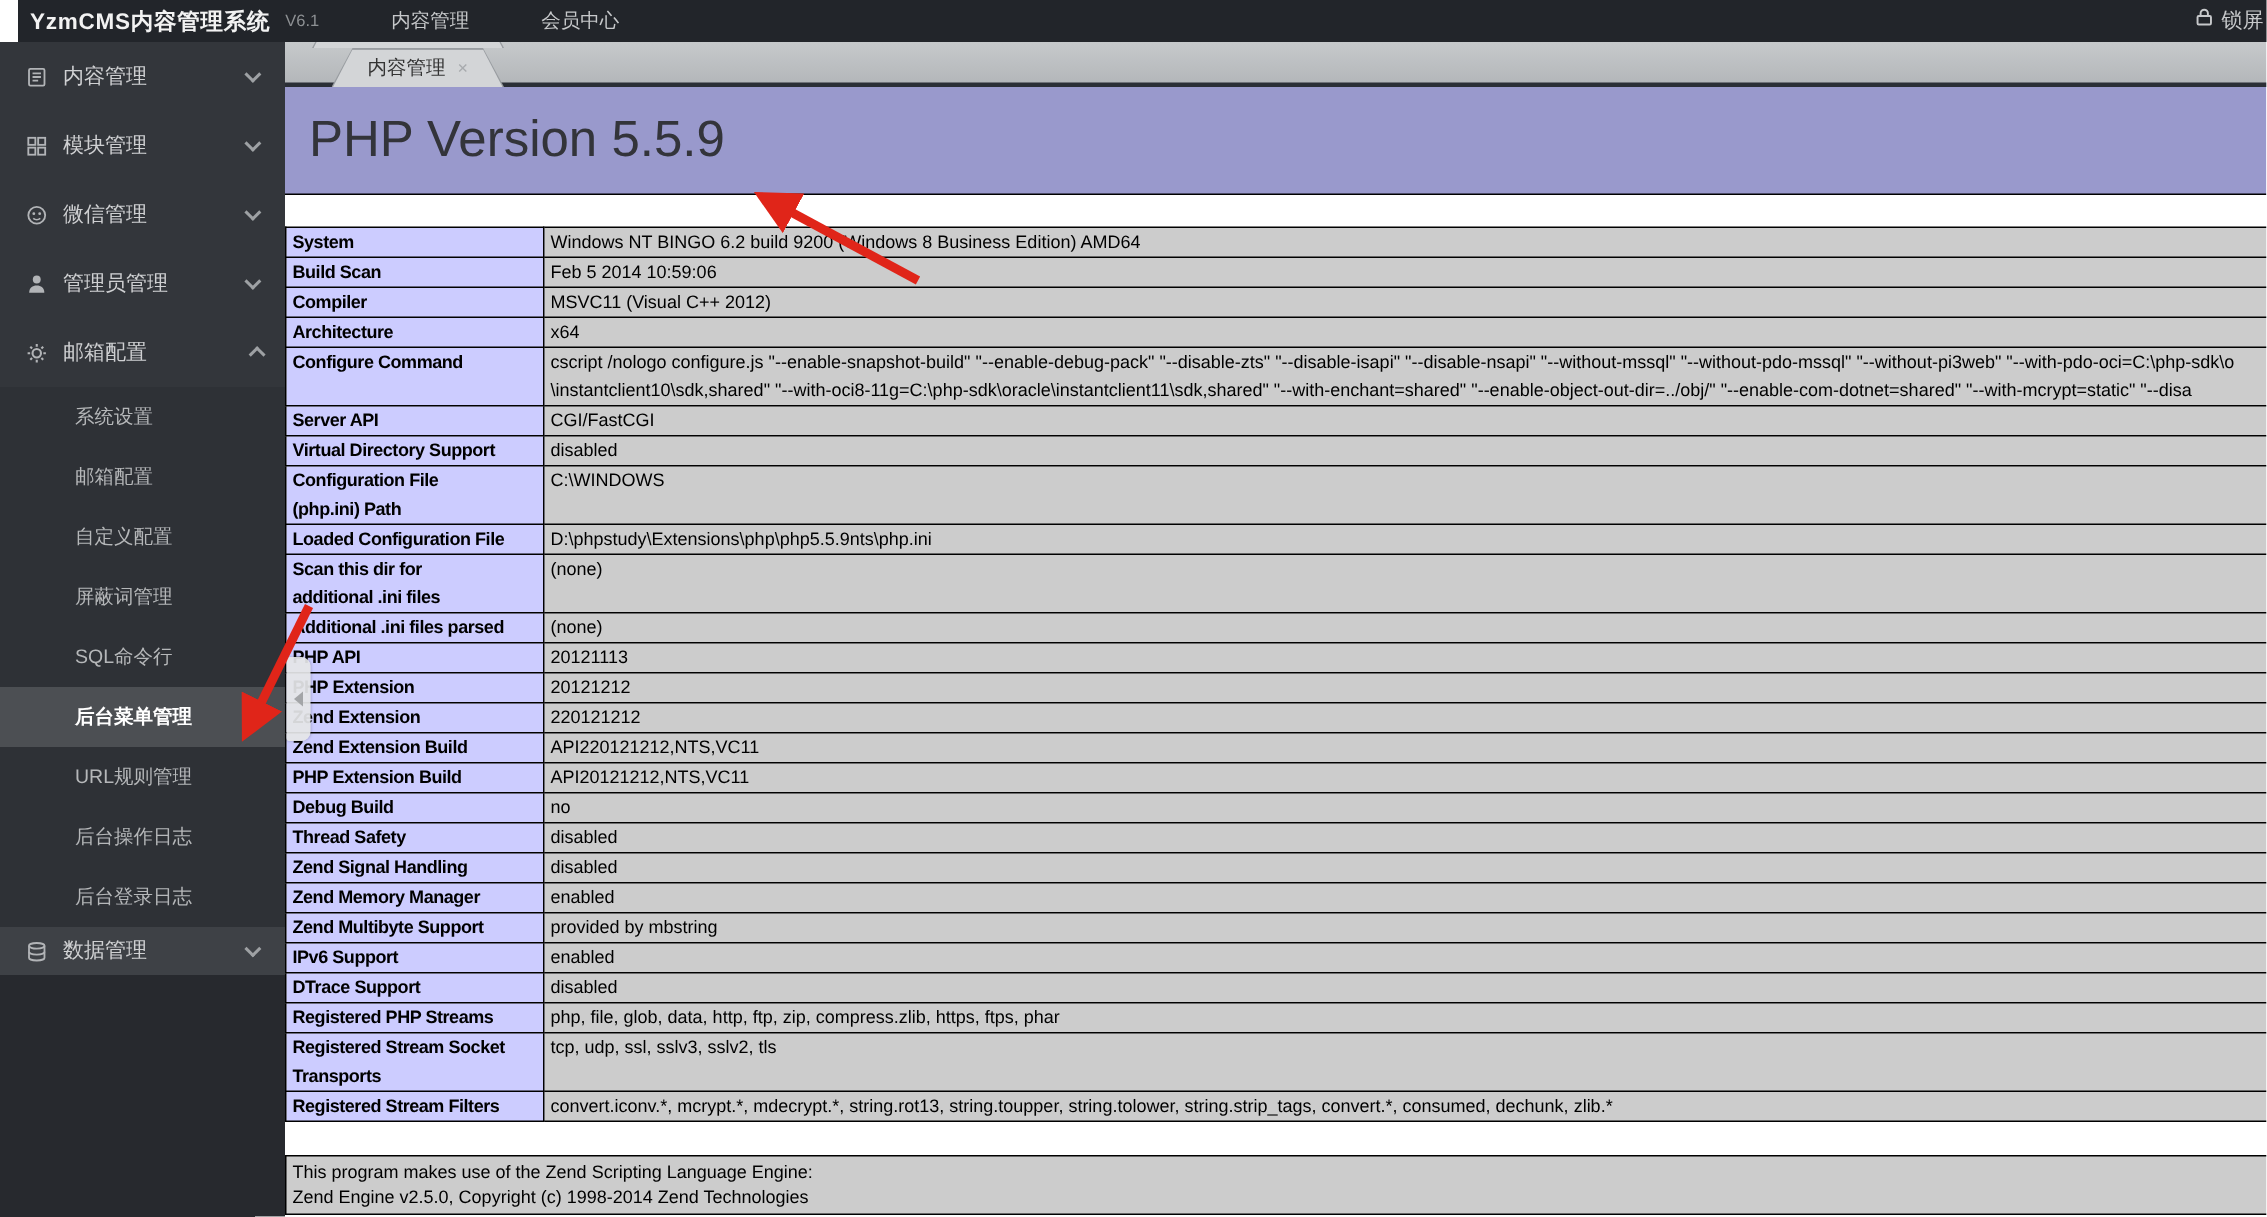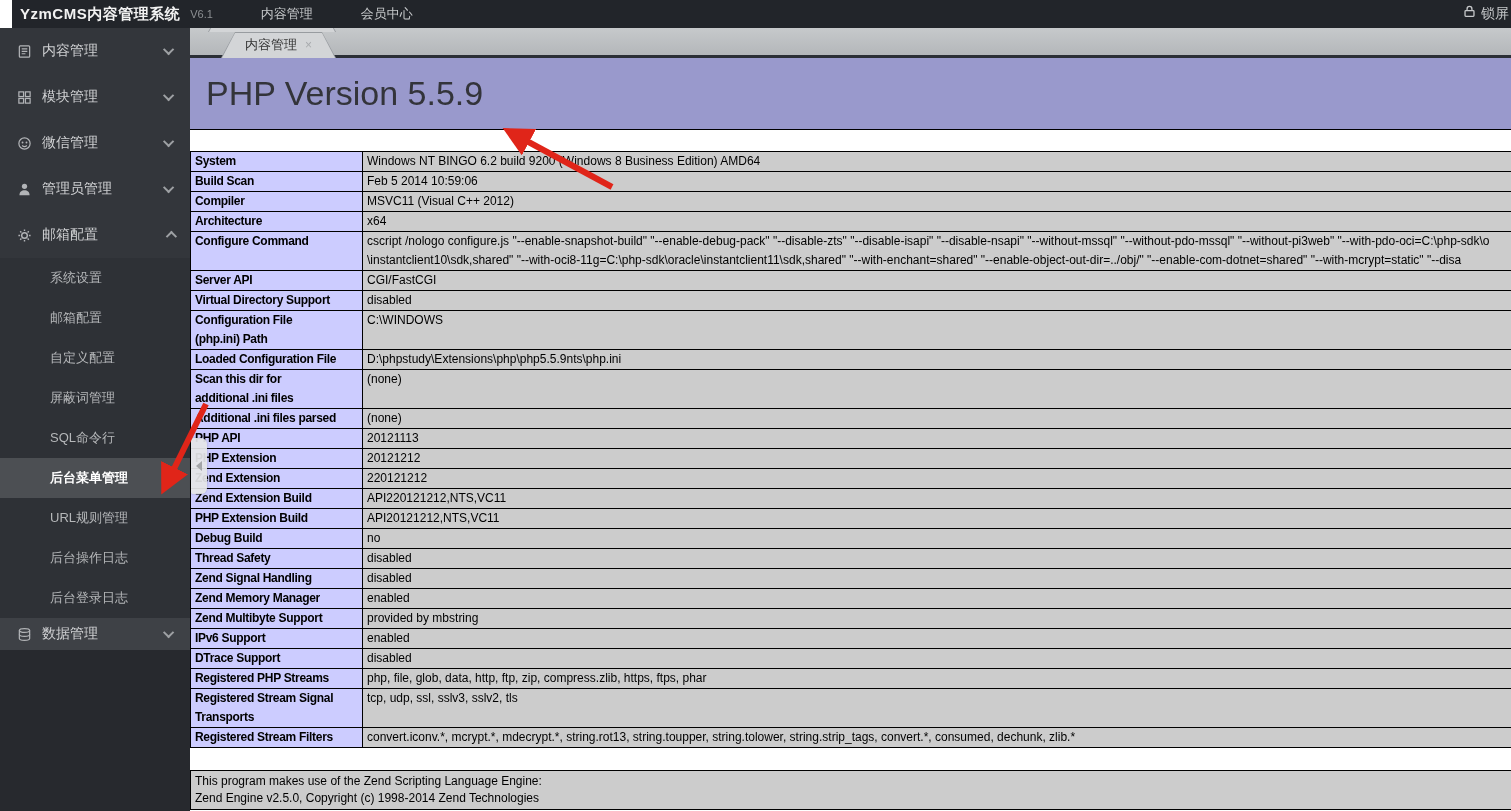--- a/index.html
+++ b/index.html
@@ -396,21 +396,21 @@
             <td class="cell-label">DTrace Support</td>
             <td class="cell-value">disabled</td>
           </tr>
 
           <tr>
             <td class="cell-label">Registered PHP Streams</td>
             <td class="cell-value">php, file, glob, data, http, ftp, zip, compress.zlib, https, ftps, phar</td>
           </tr>
 
           <tr>
-            <td class="cell-label">Registered Stream Signal
+            <td class="cell-label">Registered Stream Socket
 Transports</td>
             <td class="cell-value">tcp, udp, ssl, sslv3, sslv2, tls</td>
           </tr>
 
           <tr>
             <td class="cell-label">Registered Stream Filters</td>
             <td class="cell-value">convert.iconv.*, mcrypt.*, mdecrypt.*, string.rot13, string.toupper, string.tolower, string.strip_tags, convert.*, consumed, dechunk, zlib.*</td>
           </tr>
         </tbody>
     </table>

